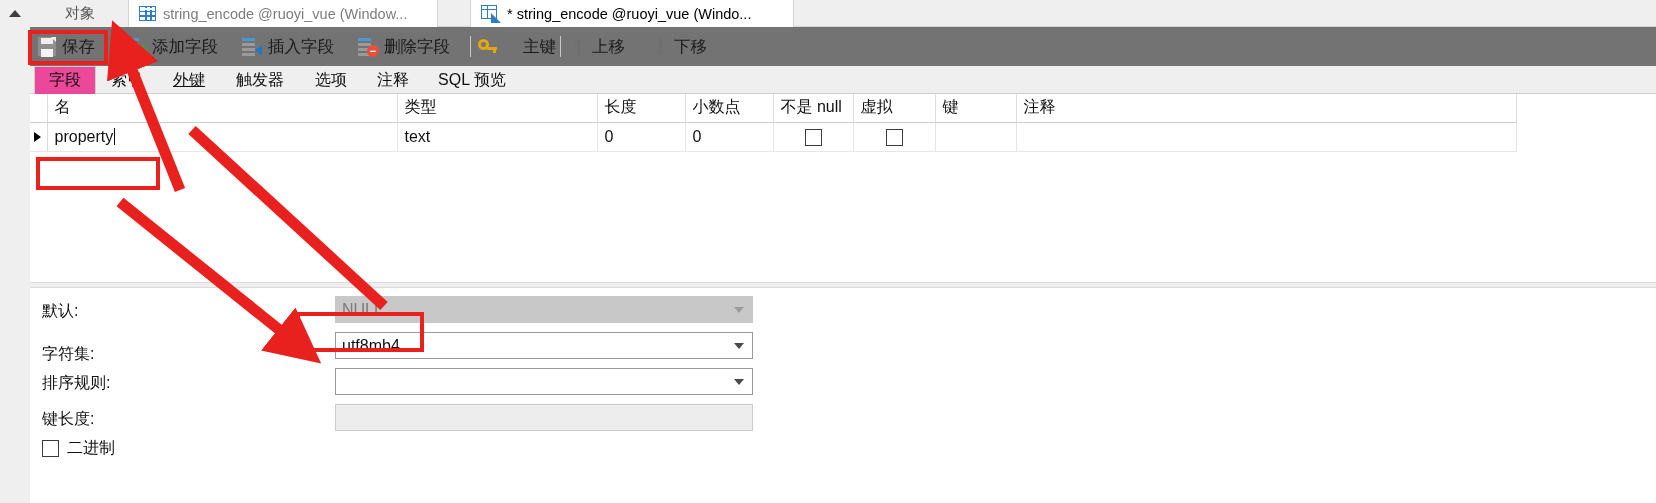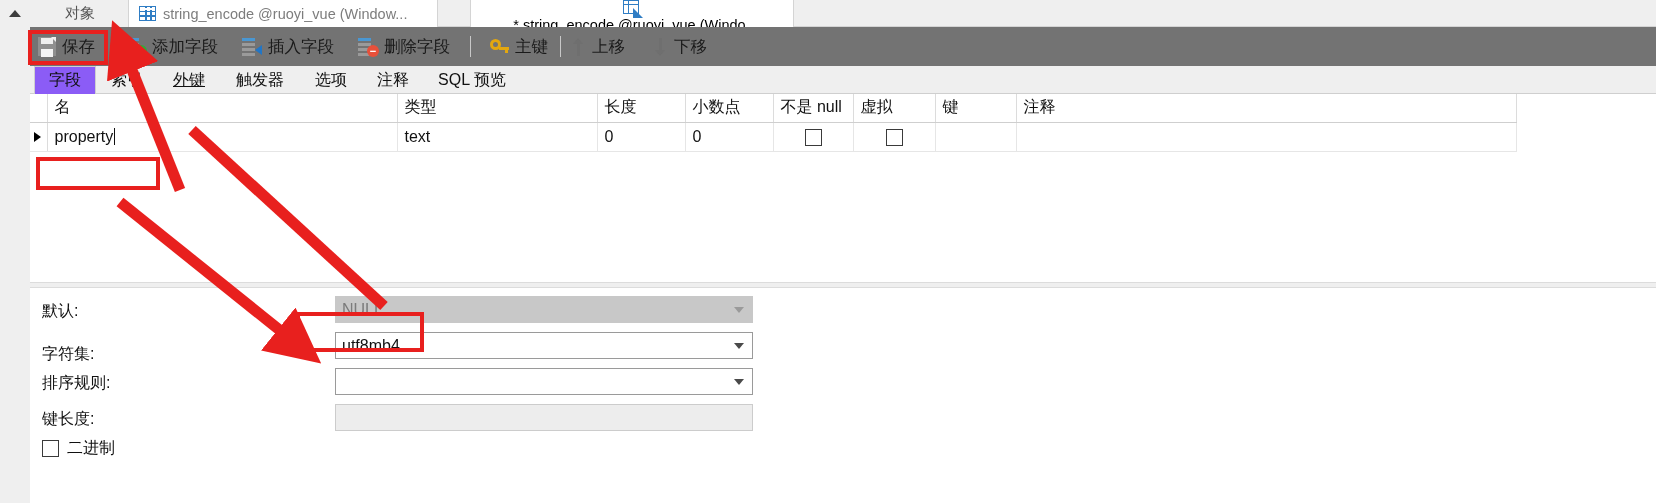--- a/index.html
+++ b/index.html
@@ -213,21 +213,21 @@
     border-bottom: 1px solid #cfcfcf;
   }
   .stab {
     position: absolute; top: 0; height: 28px;
     display: flex; align-items: center; justify-content: center;
     font-size: 16px; color: #111;
     padding: 0 9px;
     white-space: nowrap;
   }
   .stab.active {
-    background: #8b5cf6;
+    background: #ec4899;
     border-top: 1px solid #cfcfcf;
     border-left: 1px solid #cfcfcf;
     border-right: 1px solid #cfcfcf;
     border-bottom: 1px solid #ffffff;
     height: 29px;
   }
 
   
   .gridwrap {
     position: absolute; left: 30px; top: 94px;
@@ -371,21 +371,21 @@
     </div>
     <div class="tab-object">对象</div>
 
     <div class="wtab inactive" style="left:128px; width:310px;text-align:center;">
       <span class="icon-grid">
           <span class="vline"></span>
         </span>
       <span class="label">string_encode @ruoyi_vue (Window...</span>
     </div>
 
-    <div class="wtab active" style="left:470px; width:324px;flex-direction:column;">
+    <div class="wtab active" style="left:470px; width:324px;">
       <span class="icon-grid-edit">
           <span class="g"></span>
           <span class="pen"></span>
         </span>
       <span class="label">* string_encode @ruoyi_vue (Windo...</span>
     </div>
   </div>
 
   <div class="toolbar">
 
@@ -427,21 +427,21 @@
           <span class="bar b2"></span>
           <span class="bar b3"></span>
           <span class="bar b4"></span>
         <span class="badge minus">−</span>
       </span>
       <span class="tlabel">删除字段</span>
     </div>
 
     <div class="tb-sep" style="left:440px;"></div>
 
-    <div class="tb-item" style="left:460px;">
+    <div class="tb-item" style="left:448px;gap:20px;">
       <span class="icon-key">
         <span class="ring"></span>
           <span class="shaft"></span>
           <span class="tooth"></span>
       </span>
       <span class="tlabel">主键</span>
     </div>
 
     <div class="tb-sep" style="left:530px;"></div>
 

